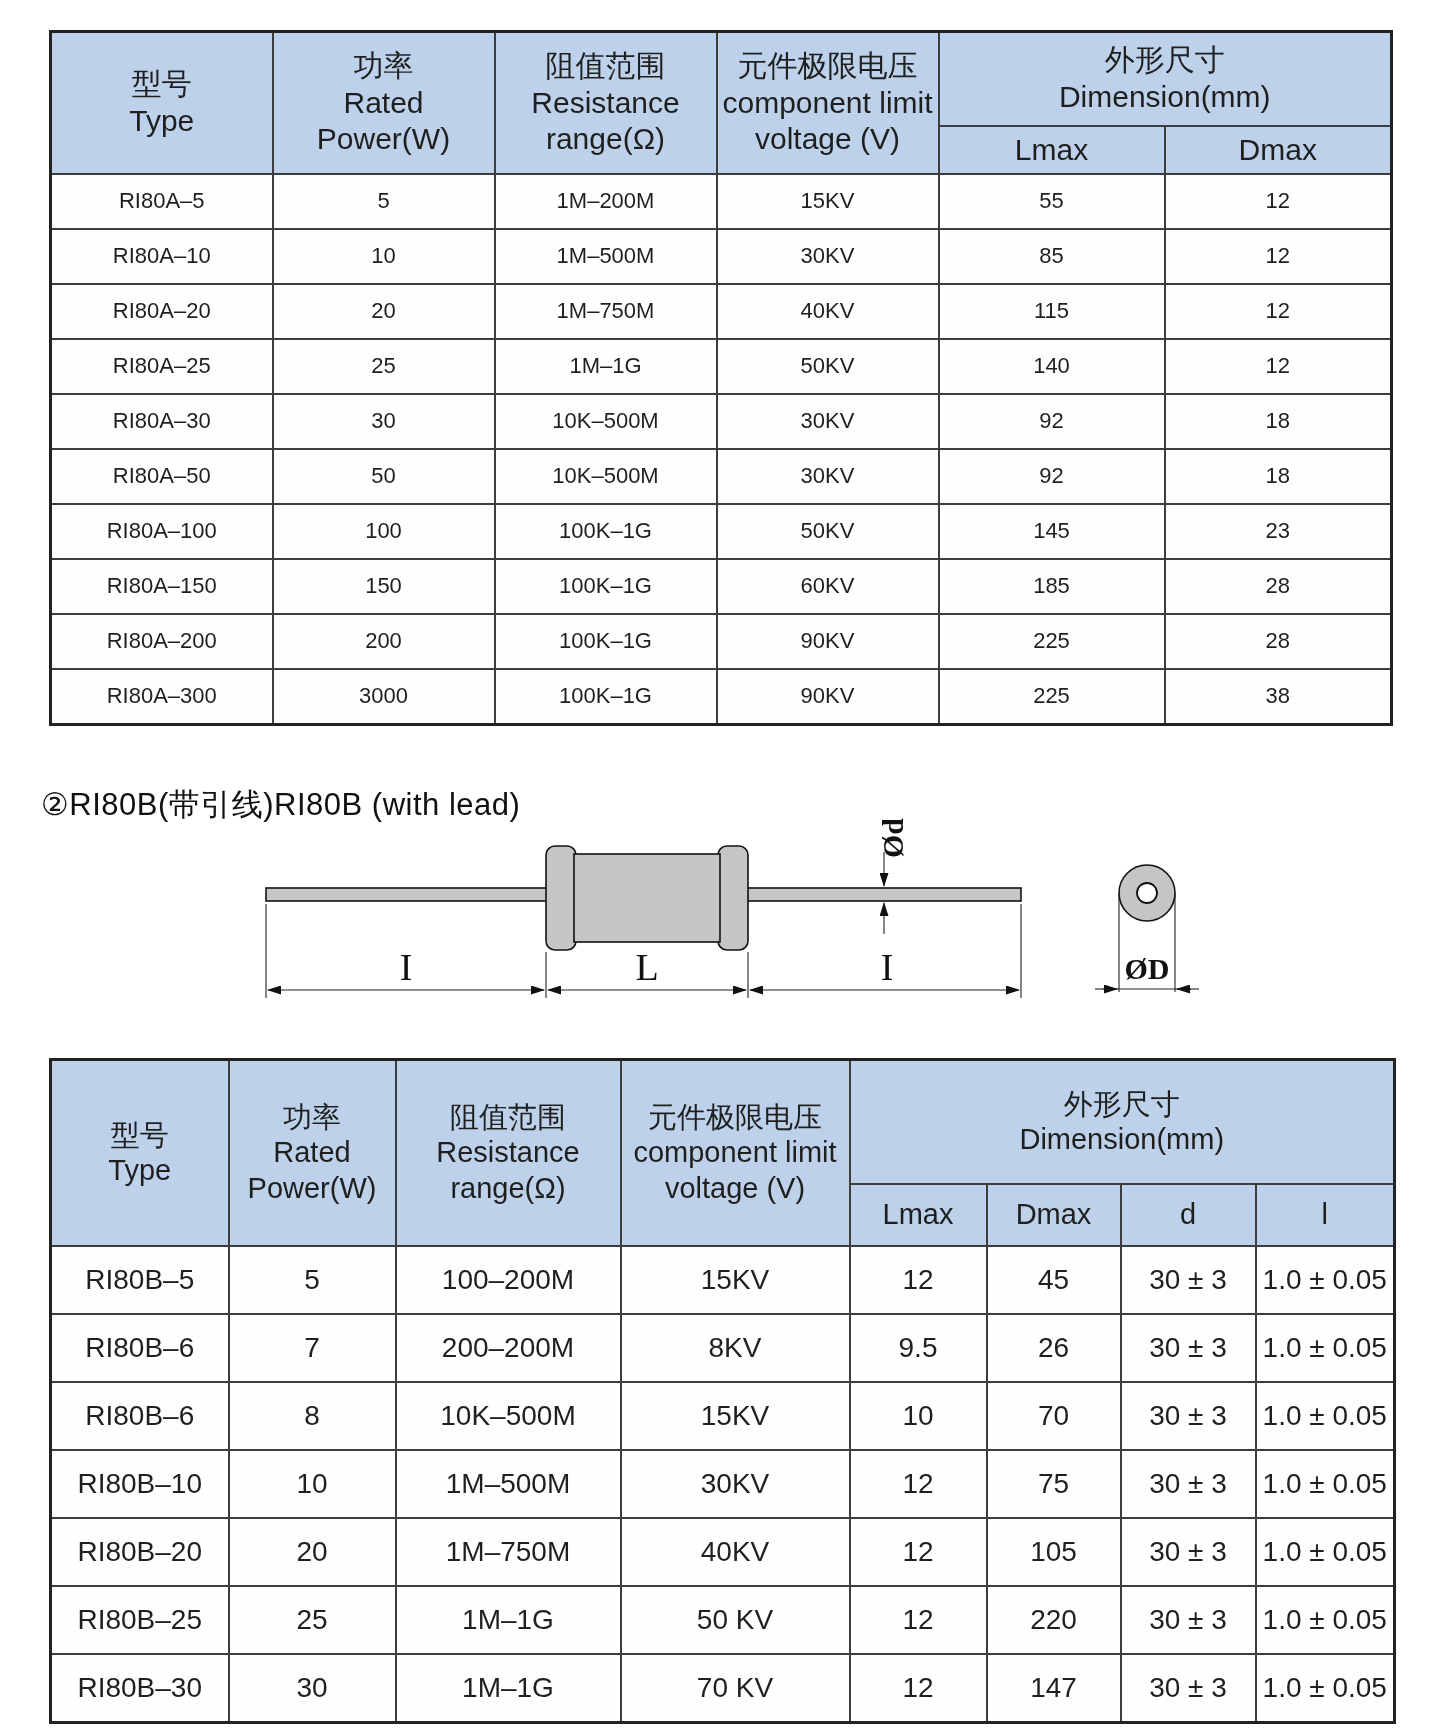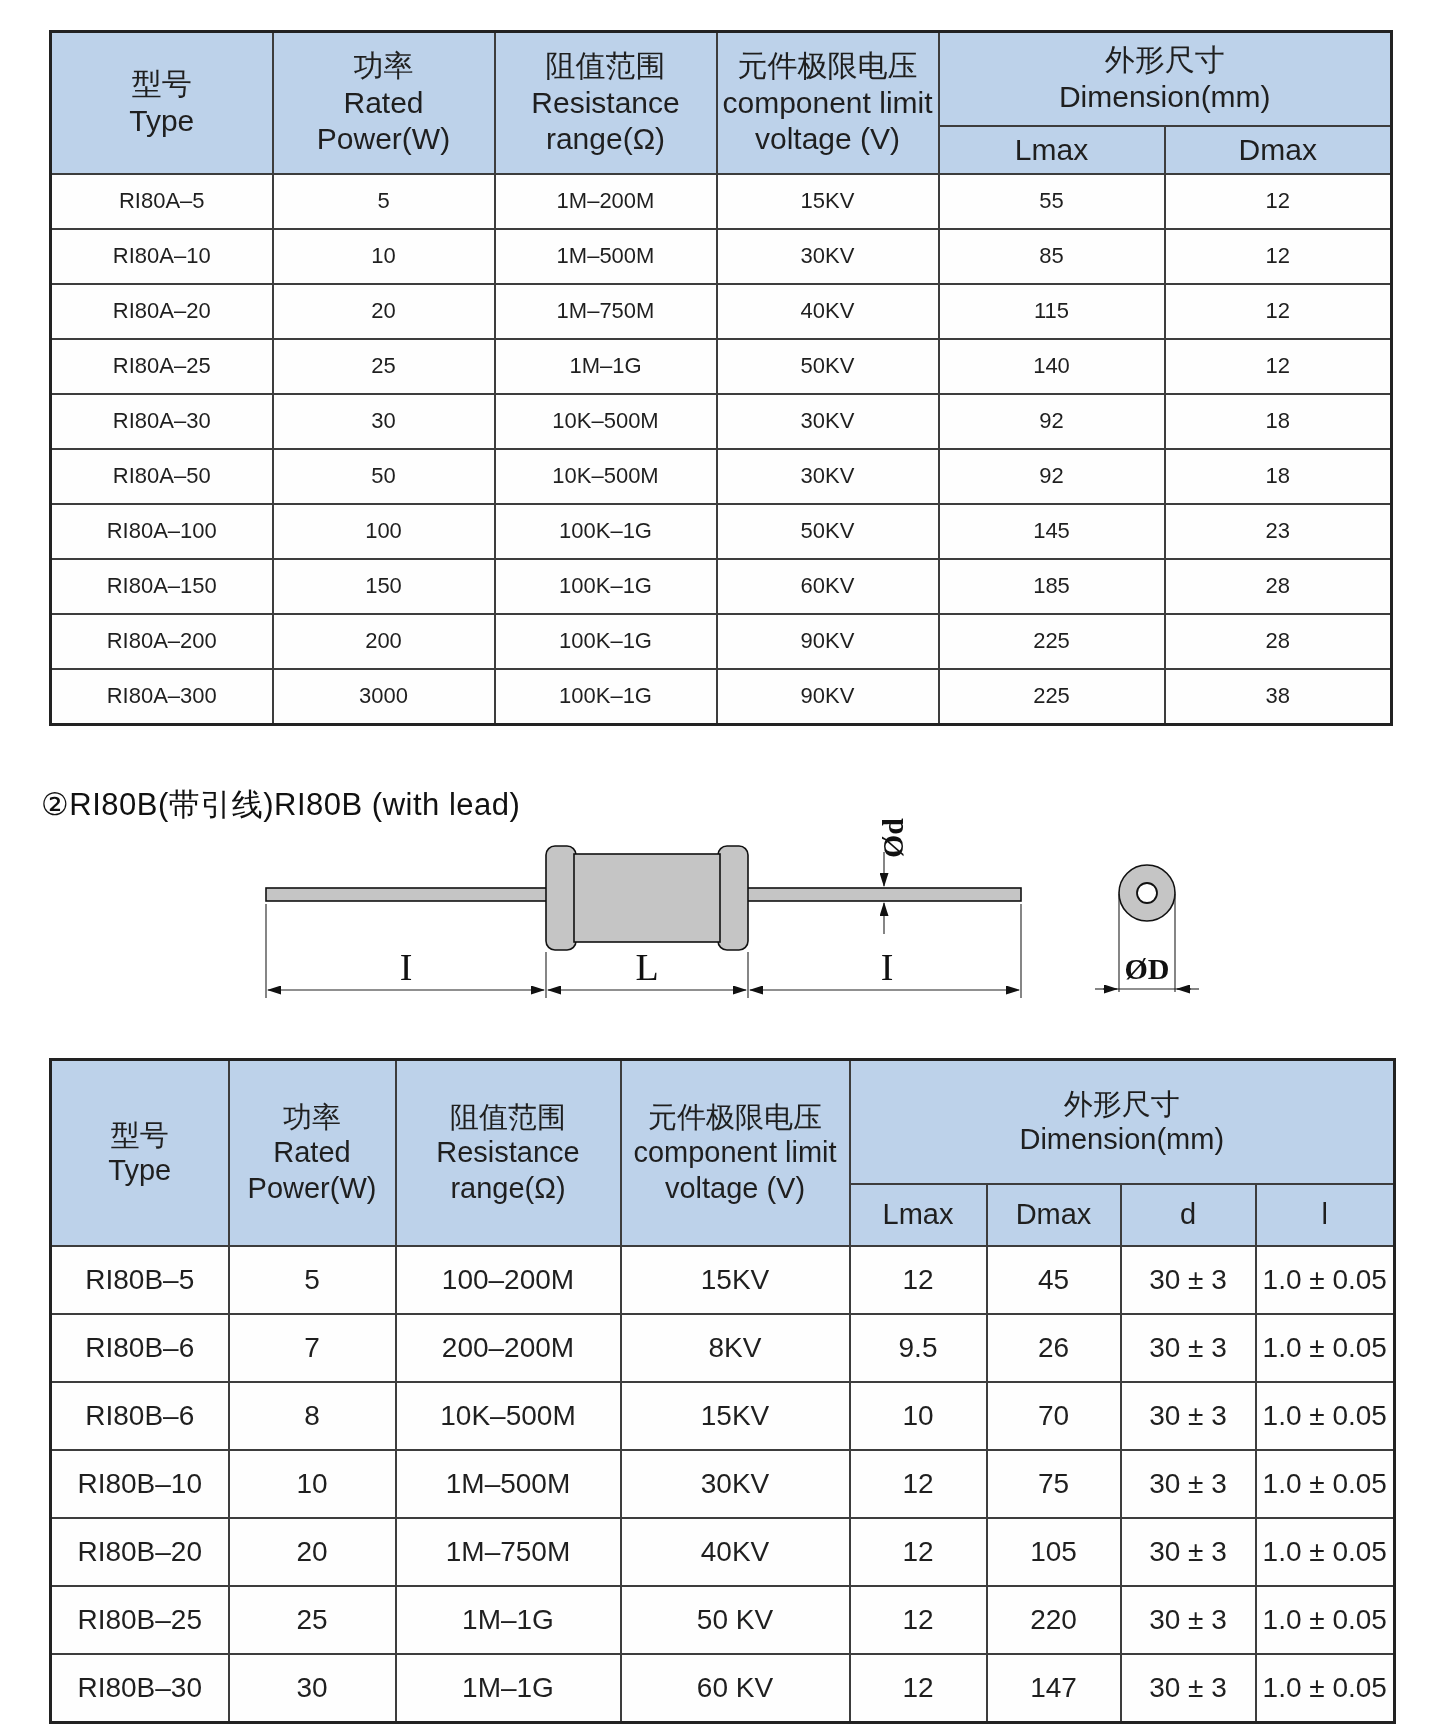--- a/index.html
+++ b/index.html
@@ -298,21 +298,21 @@
           <td>50 KV</td>
           <td>12</td>
           <td>220</td>
           <td>30 ± 3</td>
           <td>1.0 ± 0.05</td>
         </tr>
         <tr>
           <td>RI80B–30</td>
           <td>30</td>
           <td>1M–1G</td>
-          <td>60 KV</td>
+          <td>70 KV</td>
           <td>12</td>
           <td>147</td>
           <td>30 ± 3</td>
           <td>1.0 ± 0.05</td>
         </tr>
       </tbody>
   </table>
 
 </div>
 

